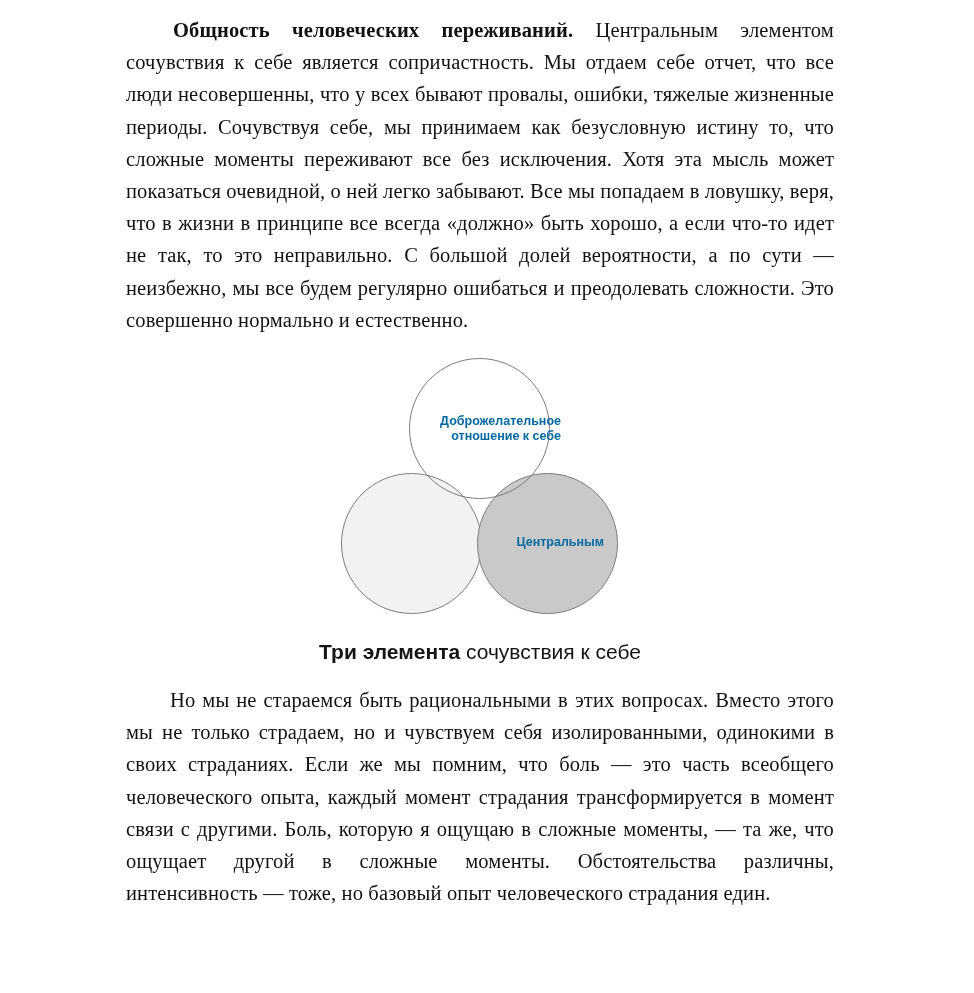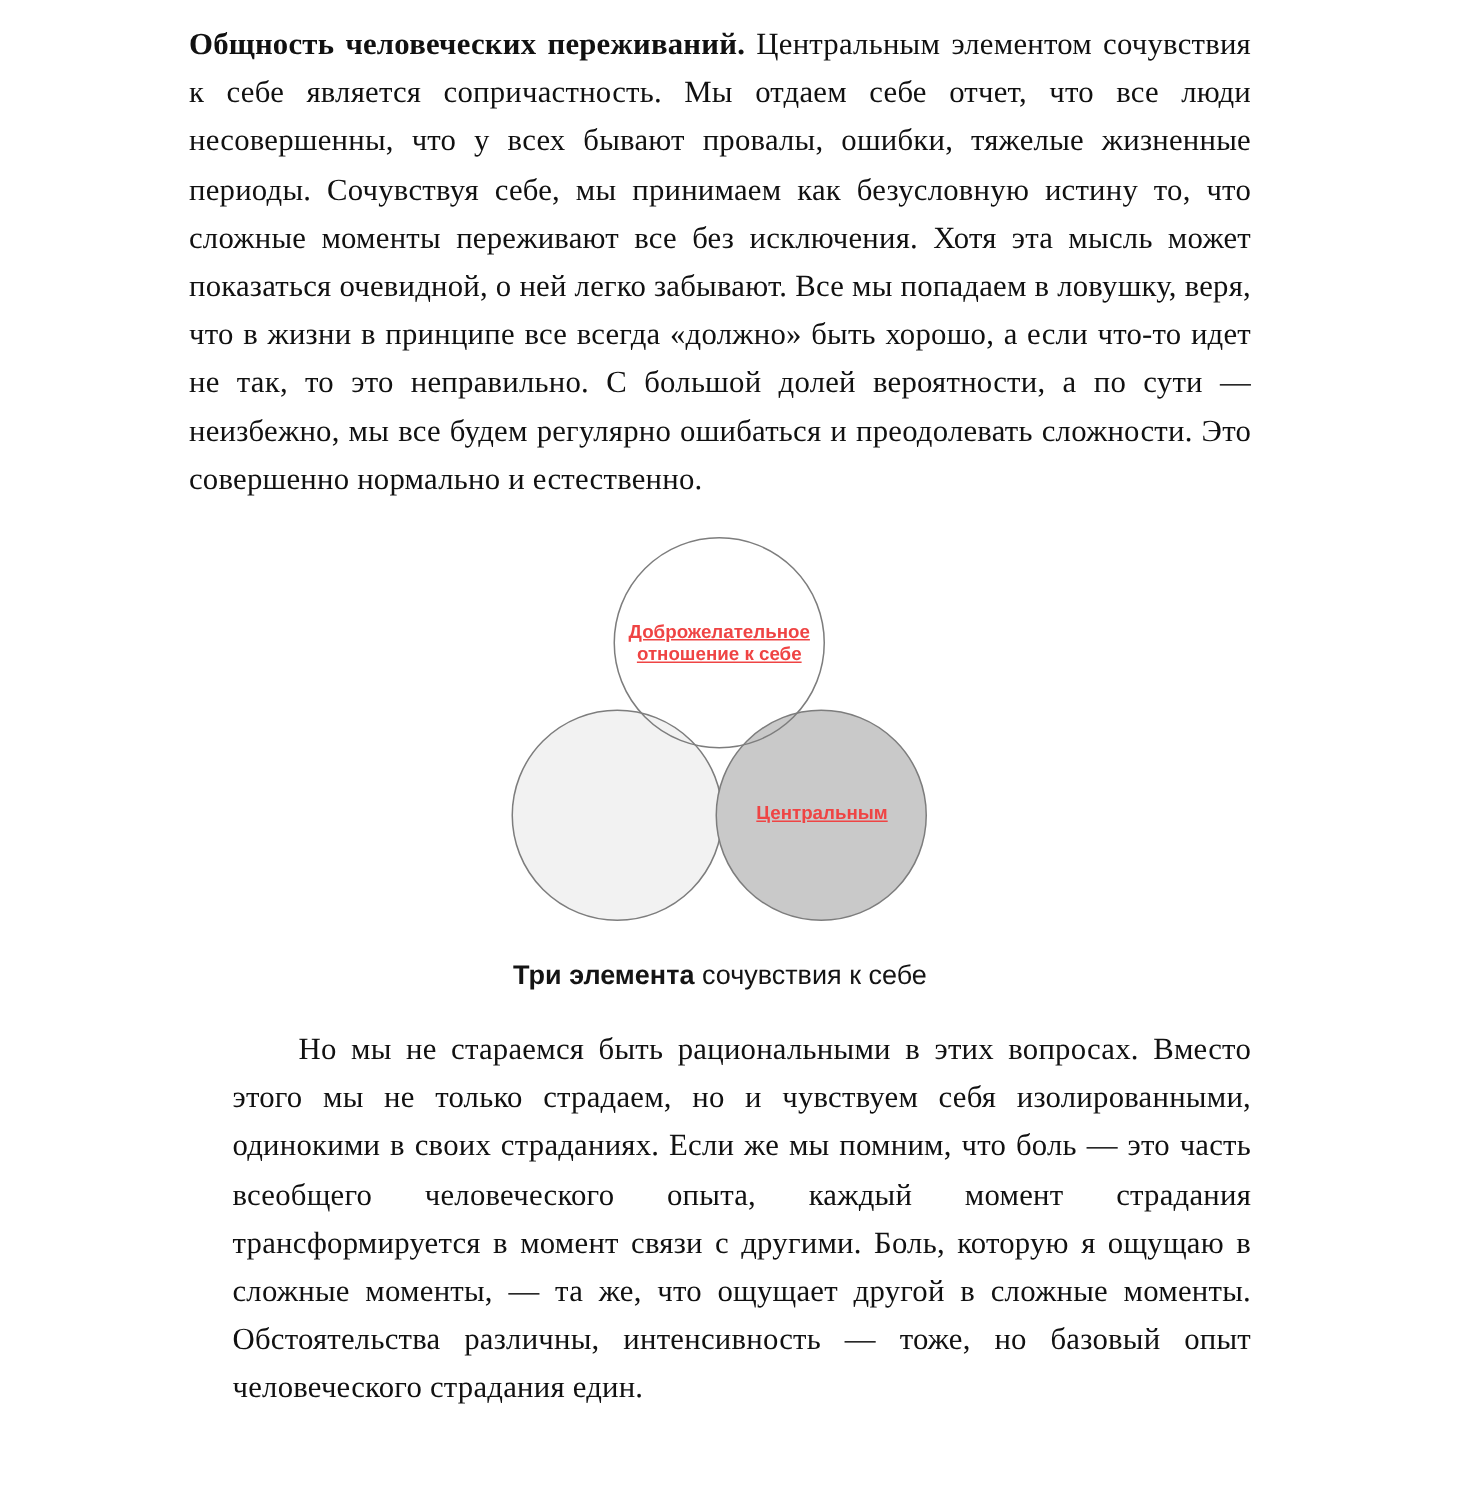--- a/index.html
+++ b/index.html
@@ -29,25 +29,25 @@
     text-justify: inter-word;
     margin: 0;
     color: #111111;
     letter-spacing: 0.15px;
   }
   .para.first-para {
     text-indent: 0;
   }
   .para .lead {
     font-weight: bold;
+    margin-left: 47px;
   }
   .para.second-para {
     text-indent: 44px;
     margin-top: 0;
-    margin-left: 29px;
   }
   .figure {
     position: relative;
     margin: 18px 0 0 0;
     height: 300px;
   }
   .venn {
     position: relative;
     width: 280px;
     height: 270px;
@@ -78,48 +78,47 @@
   .circle-right {
     width: 141px;
     height: 141px;
     left: 137px;
     top: 119px;
     background: #c9c9c9;
     z-index: 2;
   }
   .venn-label {
     position: absolute;
-    text-align: center;
+    text-align: right;
     font-family: "Liberation Sans", sans-serif;
     font-weight: bold;
     font-size: 12.5px;
     line-height: 14.5px;
-    color: #ef4444;
+    color: #0369a1;
     z-index: 6;
-    text-decoration: underline;
   }
   .label-top {
     left: 58px;
     top: 60px;
     width: 163px;
   }
   .label-left {
     left: 5px;
     top: 170px;
     width: 128px;
   }
   .label-right {
     left: 152px;
     top: 181px;
     width: 112px;
   }
   .caption {
     text-align: center;
     font-family: "Liberation Sans", sans-serif;
-    font-size: 18px;
+    font-size: 21px;
     color: #141414;
     margin-top: 16px;
   }
   .caption .cap-strong {
     font-weight: bold;
   }
   .spacer-after-figure {
     height: 30px;
   }
 </style>

